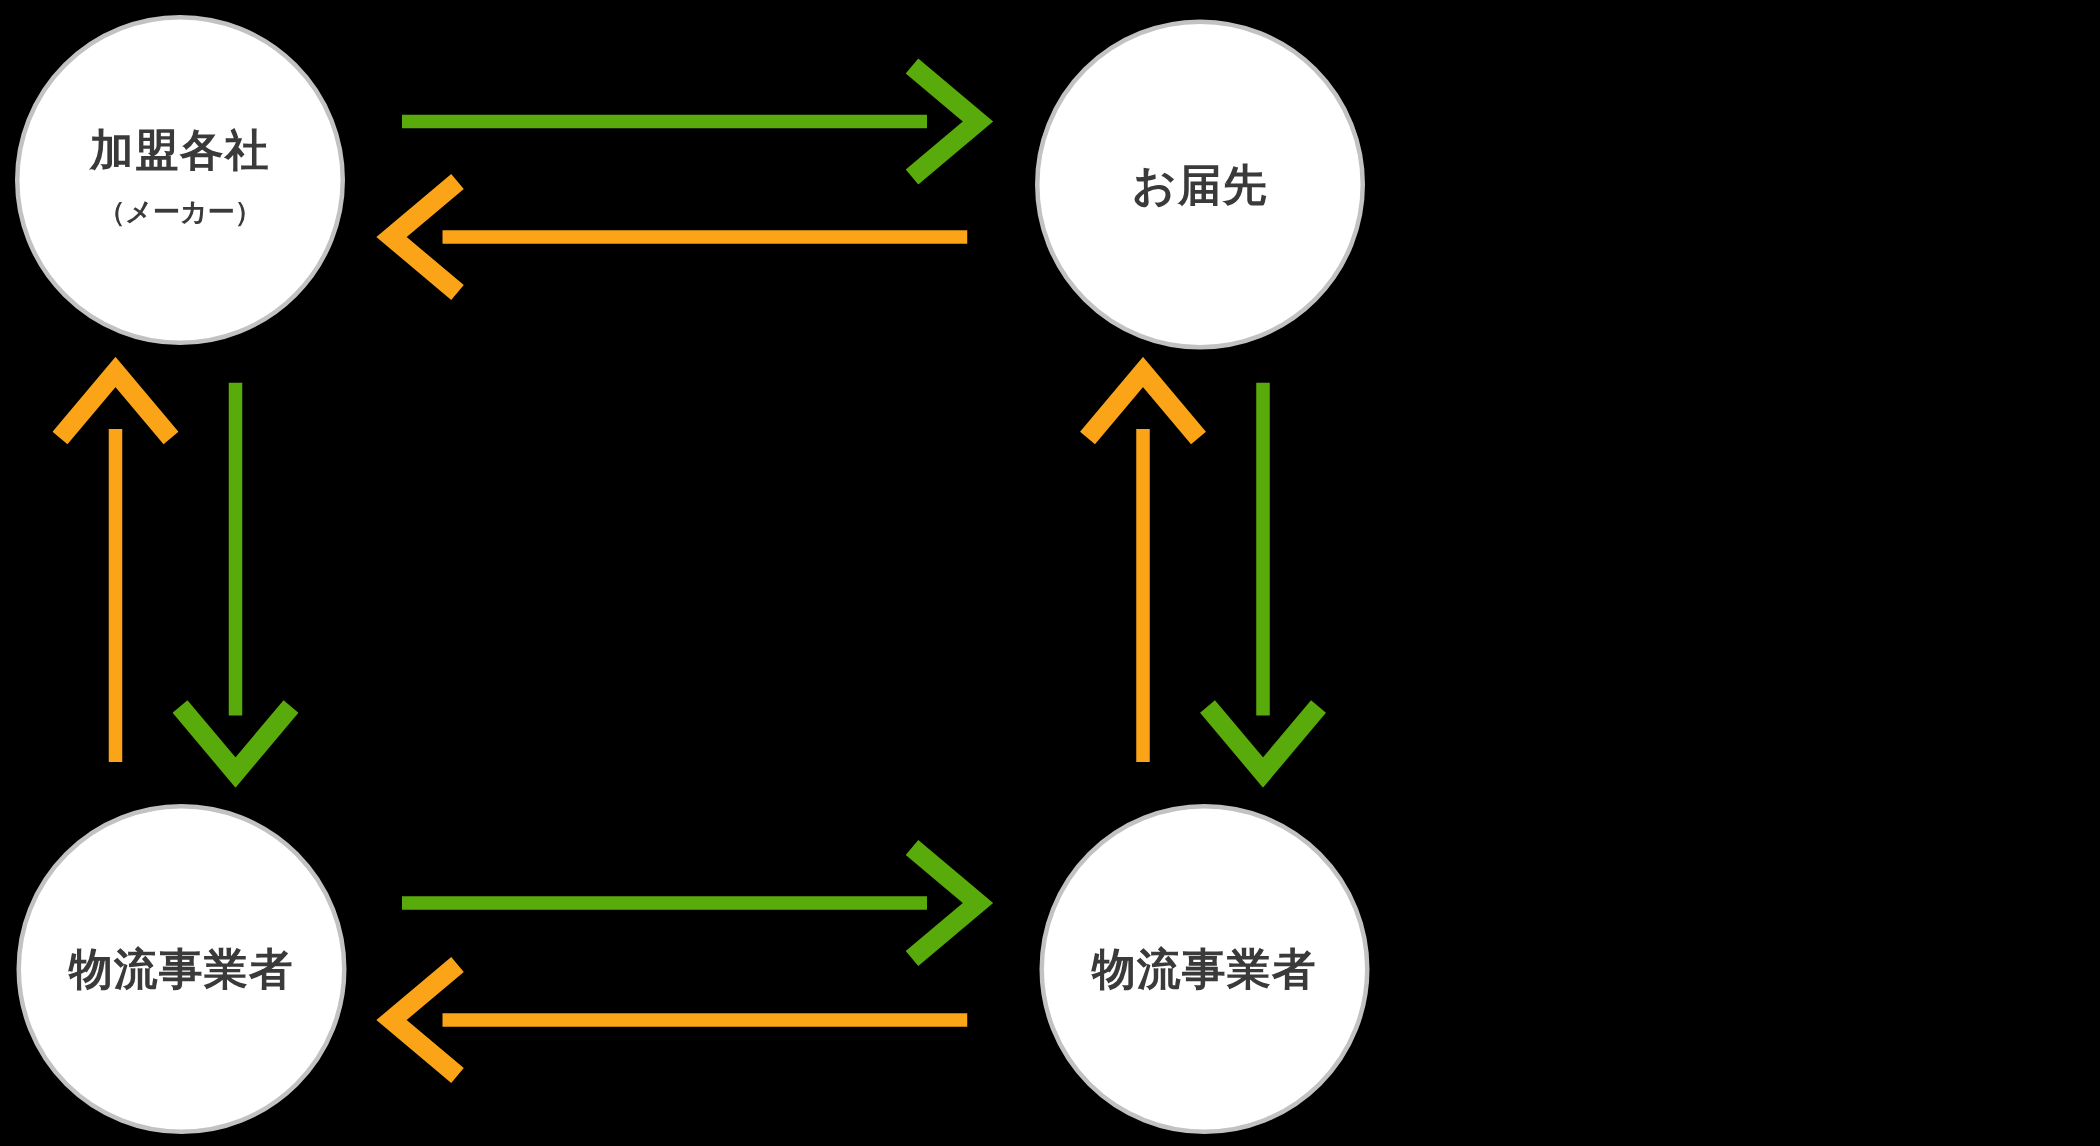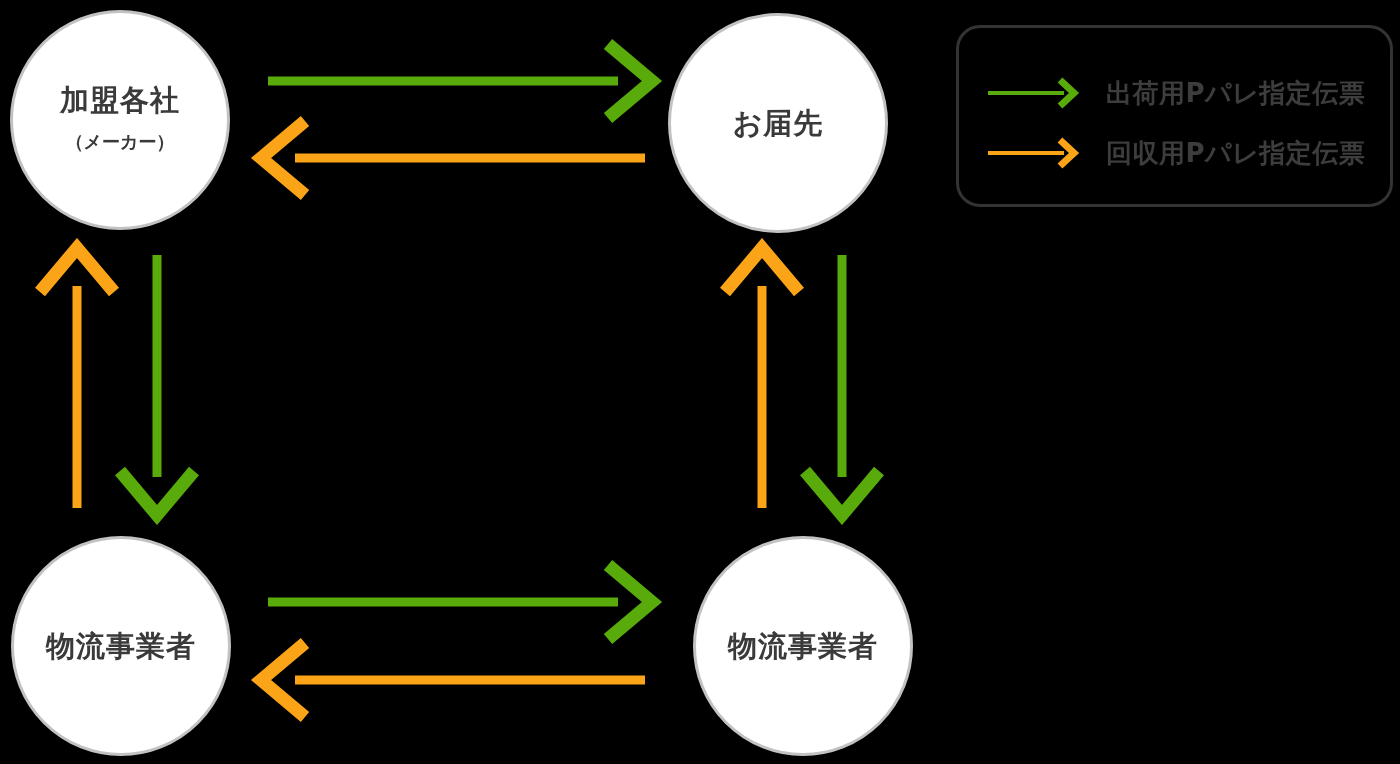--- a/index.html
+++ b/index.html
@@ -30,21 +30,21 @@
     border: 3px solid var(--node-border);
     display: flex; flex-direction: column;
     align-items: center; justify-content: center;
     color: var(--node-text);
     text-align: center;
     font-weight: 600;
   }
   .node .main { font-size: 29px; line-height: 44px; letter-spacing: 1px; }
   .node .sub  { font-size: 18px; line-height: 40px; }
   .node-maker           { left: 10px;  top: 10px;  }
-  .node-destination     { left: 668px; top: 13px;  }
+  .node-destination     { left: 690px; top: 13px;  }
   .node-logistics-left  { left: 11px;  top: 536px; }
   .node-logistics-right { left: 693px; top: 536px; }
 
   
   svg.arrow { position: absolute; overflow: visible; display: block; }
   .stroke-green  { stroke: var(--green);  }
   .stroke-orange { stroke: var(--orange); }
   .flip-x { transform: scaleX(-1); }
   .flip-y { transform: scaleY(-1); }
 
@@ -138,28 +138,14 @@
     <use href="#arrow-v"></use>
   </svg>
 
   <svg class="arrow arrow-bottom-green stroke-green" viewBox="0 0 395 84">
     <use href="#arrow-h"></use>
   </svg>
   <svg class="arrow arrow-bottom-orange stroke-orange flip-x" viewBox="0 0 395 84">
     <use href="#arrow-h"></use>
   </svg>
 
-  <div class="legend">
-    <div class="legend-row legend-row-1">
-      <svg class="stroke-green" viewBox="0 0 95 36">
-        <use href="#arrow-legend"></use>
-      </svg>
-      <span class="legend-label">出荷用Pパレ指定伝票</span>
-    </div>
-    <div class="legend-row legend-row-2">
-      <svg class="stroke-orange" viewBox="0 0 95 36">
-        <use href="#arrow-legend"></use>
-      </svg>
-      <span class="legend-label">回収用Pパレ指定伝票</span>
-    </div>
-  </div>
 
 </div>
 
 </body></html>

